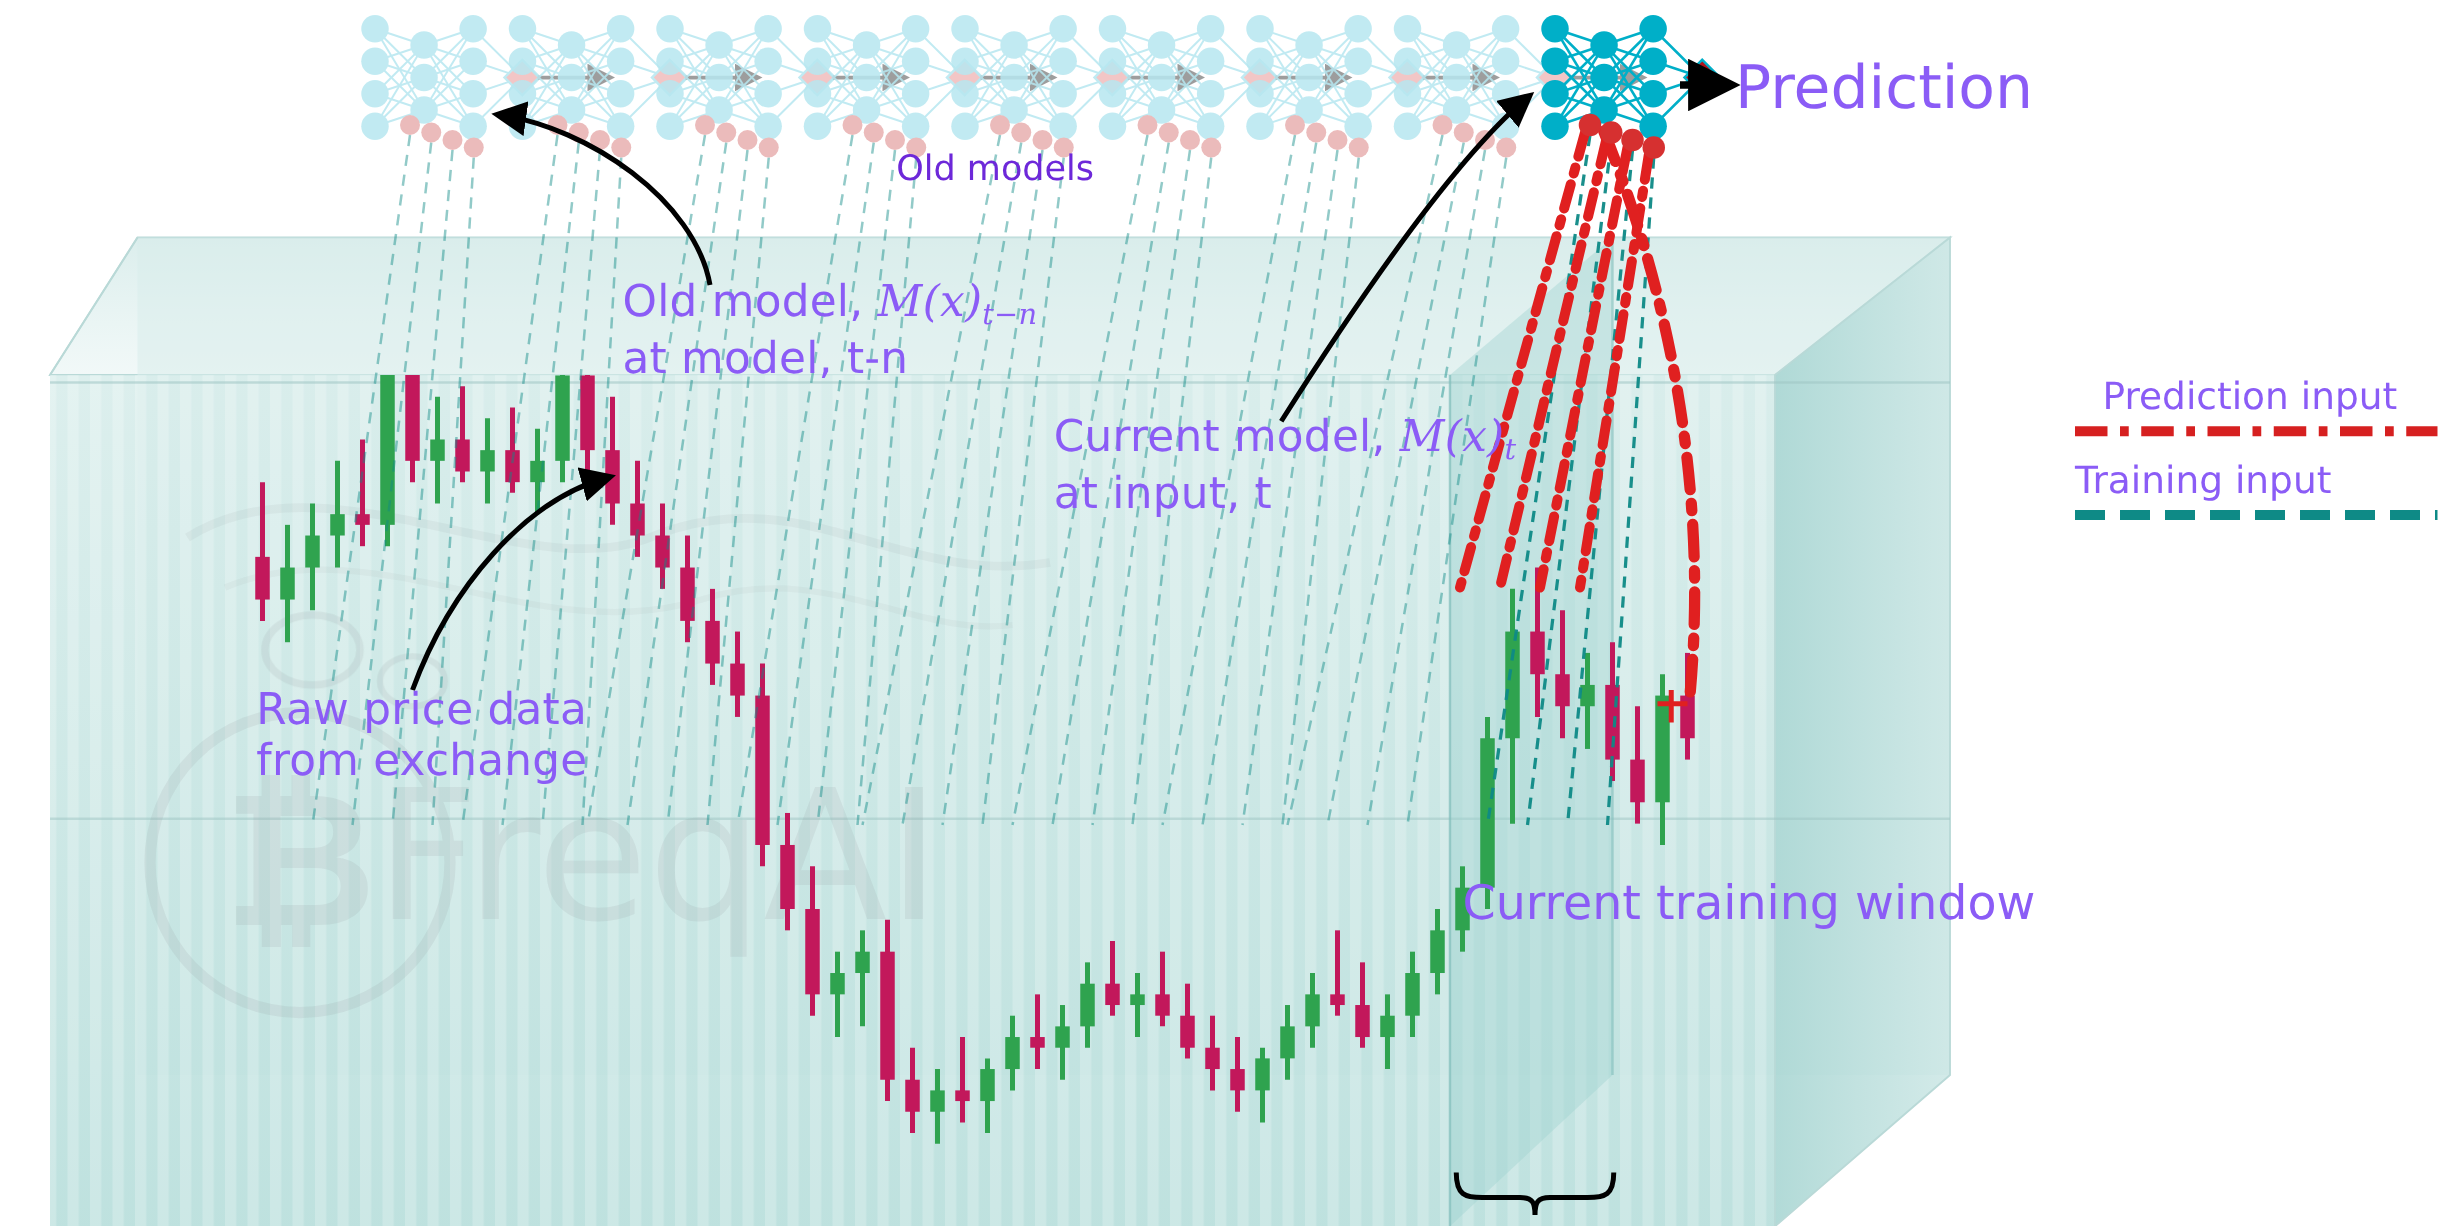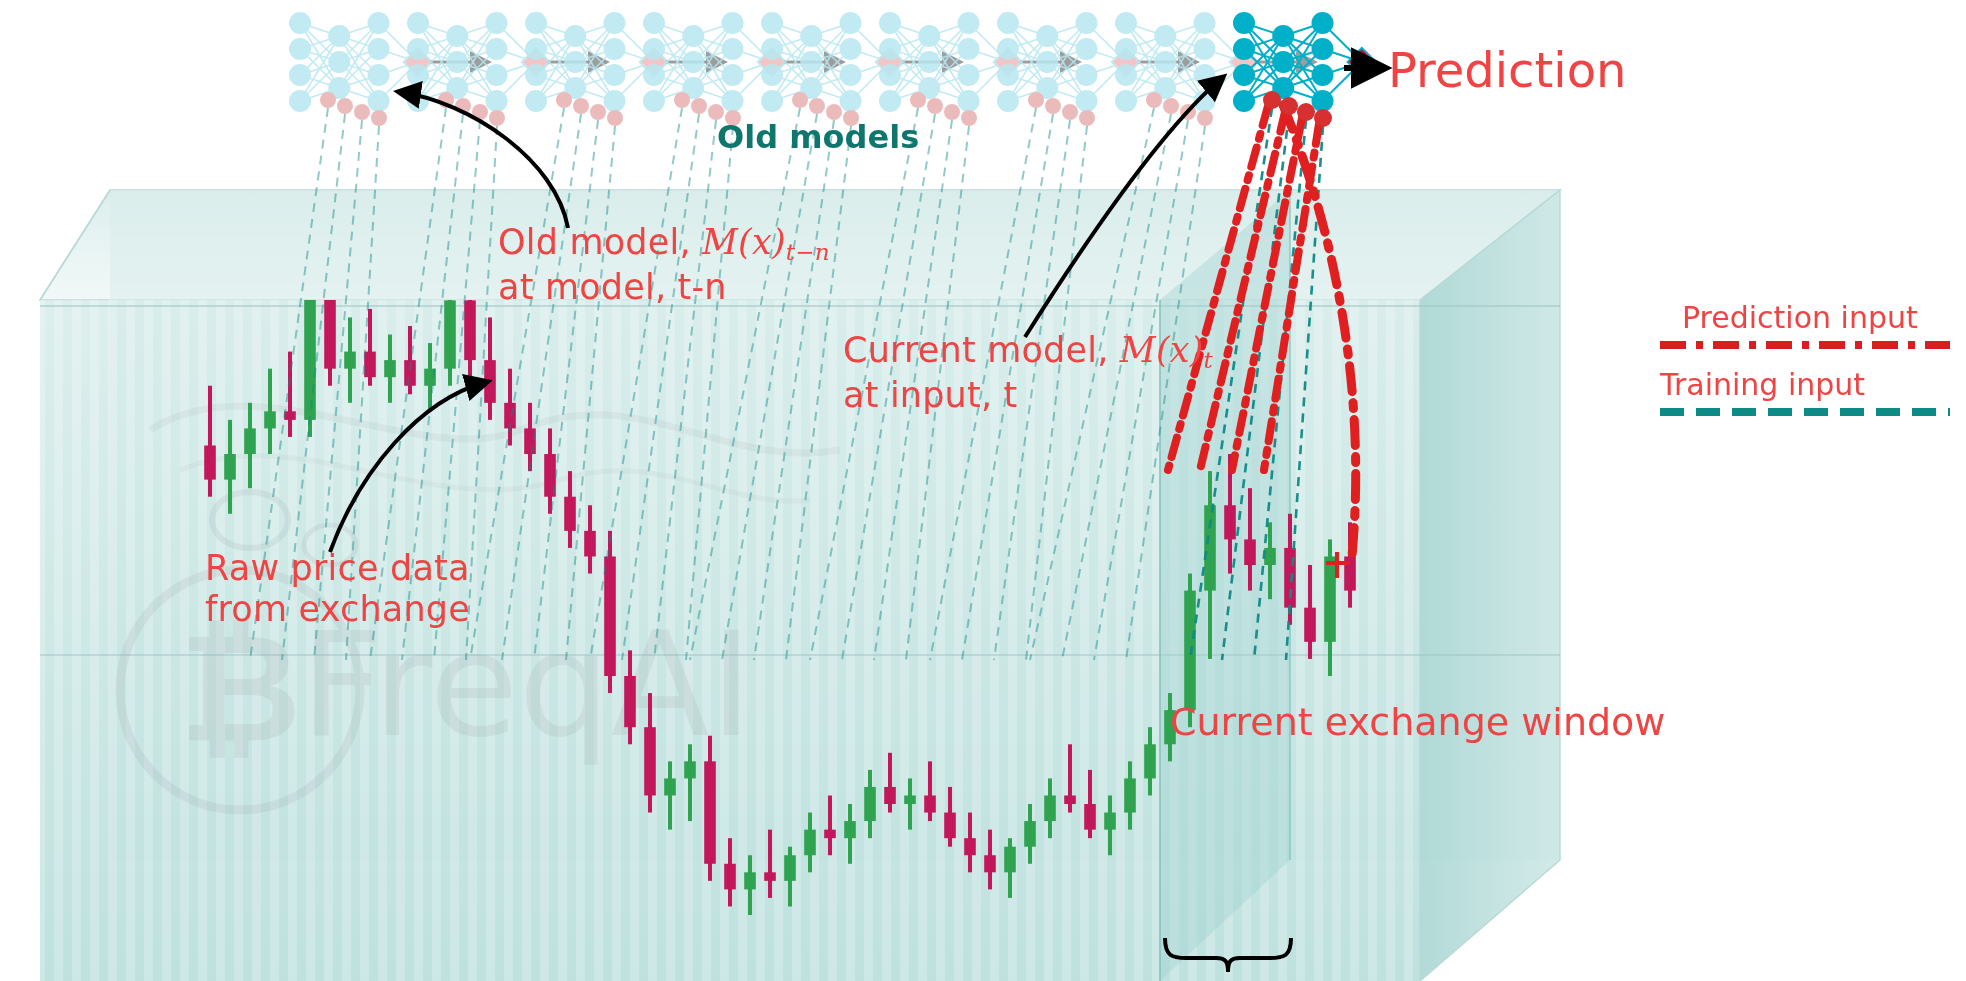--- a/index.html
+++ b/index.html
@@ -1,26 +1,26 @@
 <!DOCTYPE html>
 <html><head>
 <meta charset="utf-8">
 <style>
   html,body{margin:0;padding:0;background:#fff;}
   body{width:1966px;height:981px;position:relative;overflow:hidden;
        font-family:"DejaVu Sans","Liberation Sans",sans-serif;}
   .stage{position:absolute;inset:0;width:1966px;height:981px;}
   svg.layer{position:absolute;left:0;top:0;width:1966px;height:981px;overflow:visible;}
-  .txt{position:absolute;color:#ef4444;white-space:nowrap;}
+  .txt{position:absolute;color:#8b5cf6;white-space:nowrap;}
   .annot{font-size:35px;line-height:1.18;letter-spacing:.2px;}
   .mathi{font-family:"DejaVu Serif","Liberation Serif",serif;font-style:italic;}
   .mathsub{font-size:.66em;vertical-align:-.28em;font-style:italic;
            font-family:"DejaVu Serif","Liberation Serif",serif;}
   .legend-label{font-size:30px;}
-  .oldmodels{font-size:32px;color:#0f766e;font-weight:bold;}
+  .oldmodels{font-size:28px;color:#6d28d9;}
   .prediction{font-size:48px;}
   .ctw{font-size:38px;}
 </style>
 </head>
 <body>
 
 <div class="stage">
 
   <svg class="layer">
     <defs>
@@ -713,21 +713,21 @@
       <span>Current model, </span><span class="mathi">M</span><span class="mathi">(x)</span><span class="mathsub">t</span>
     </div>
     <div>at input, t</div>
   </div>
 
   <div class="txt annot" style="left:205px;top:548px;">
     <div>Raw price data</div>
     <div>from exchange</div>
   </div>
 
-  <div class="txt ctw" style="left:1170px;top:700px;">Current exchange window</div>
+  <div class="txt ctw" style="left:1170px;top:700px;">Current training window</div>
 
   <div style="position:absolute;left:1660px;top:300px;">
     <div class="txt legend-label" style="position:static;margin-left:22px;">Prediction input</div>
     <svg width="300" height="20">
       <line x1="0" y1="10" x2="290" y2="10" stroke="#D62020" stroke-width="8" stroke-dasharray="26,10,7,10"></line>
     </svg>
     <div class="txt legend-label" style="position:static;margin-top:8px;">Training input</div>
     <svg width="300" height="20">
       <line x1="0" y1="10" x2="290" y2="10" stroke="#0E8A86" stroke-width="8" stroke-dasharray="24,12"></line>
     </svg>

